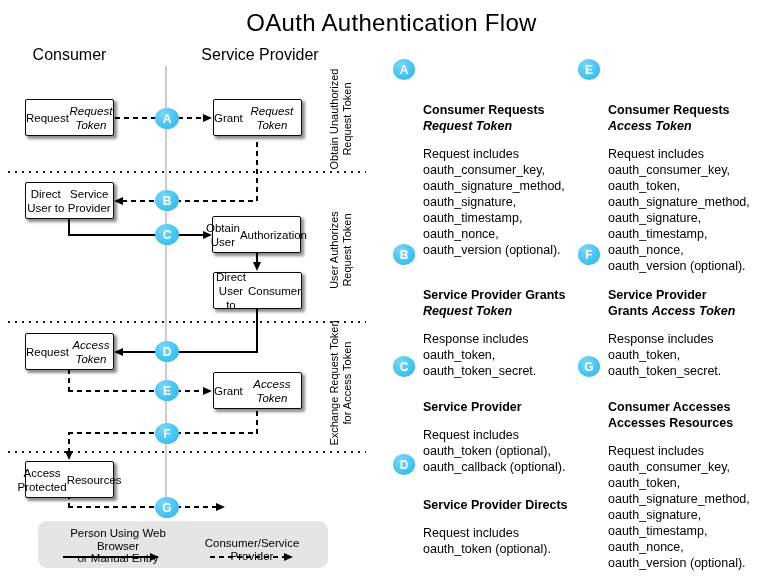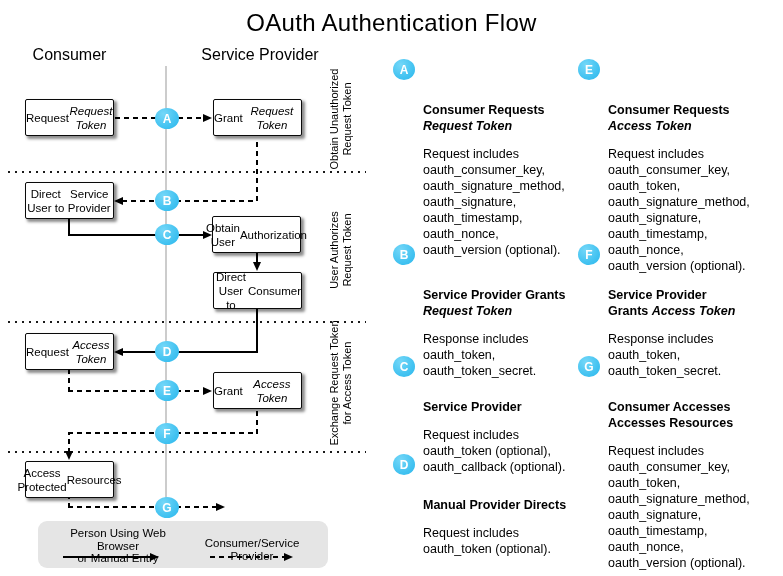--- a/index.html
+++ b/index.html
@@ -211,21 +211,21 @@
             <div>Request includes</div>
             <div>oauth_token (optional),</div>
             <div>oauth_callback (optional).</div>
           </div>
         </div>
       </div>
       <div class="note-section" style="top: 453px;">
         <div class="circle note-circle">D</div>
         <div class="note-right">
           <div class="note-heading">
-            <div class="h-line"><span>Manual Provider Directs</span></div>
+            <div class="h-line"><span>Service Provider Directs</span></div>
           </div>
           <div class="note-body">
             <div>Request includes</div>
             <div>oauth_token (optional).</div>
           </div>
         </div>
       </div>
     </div>
   <div id="notes-col2">
       <div class="note-section" style="top: 58px;">

